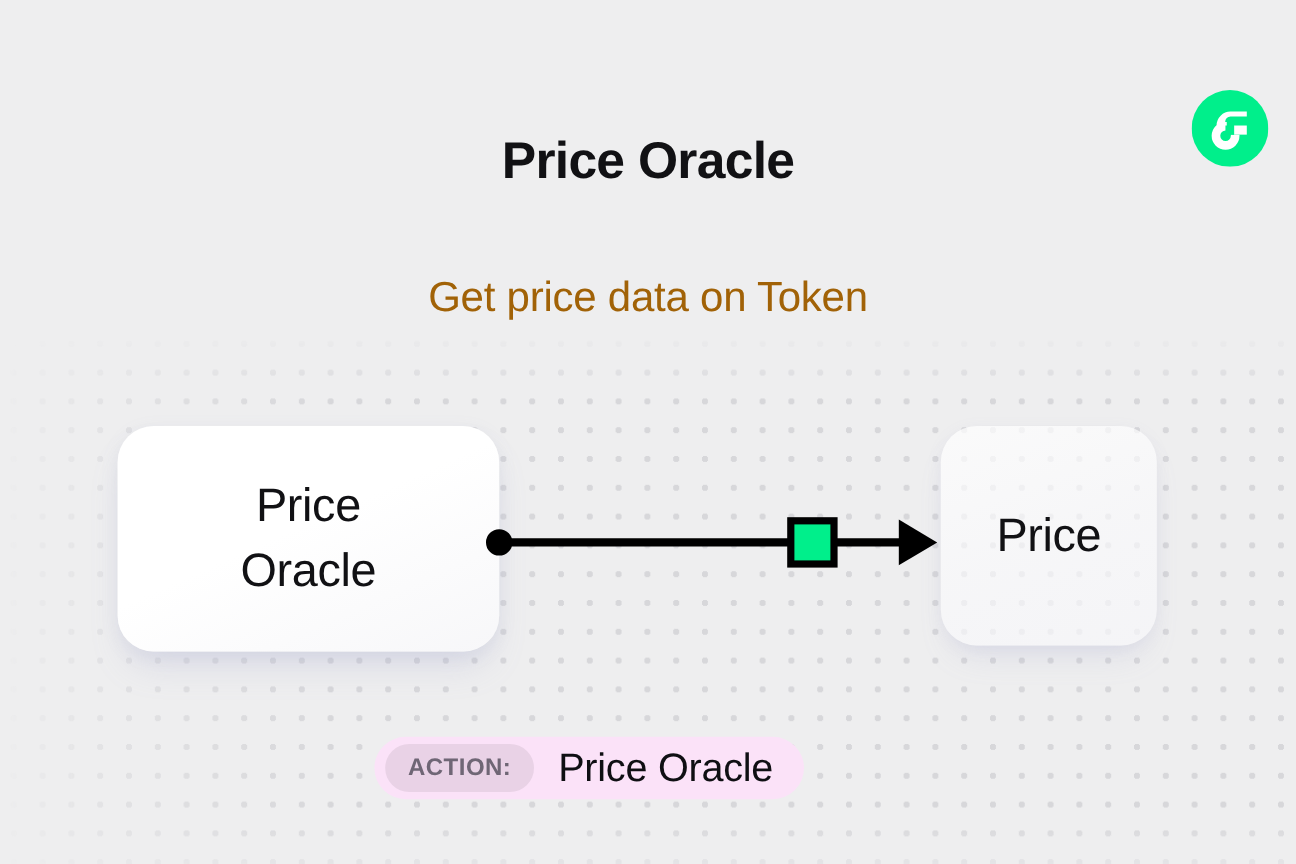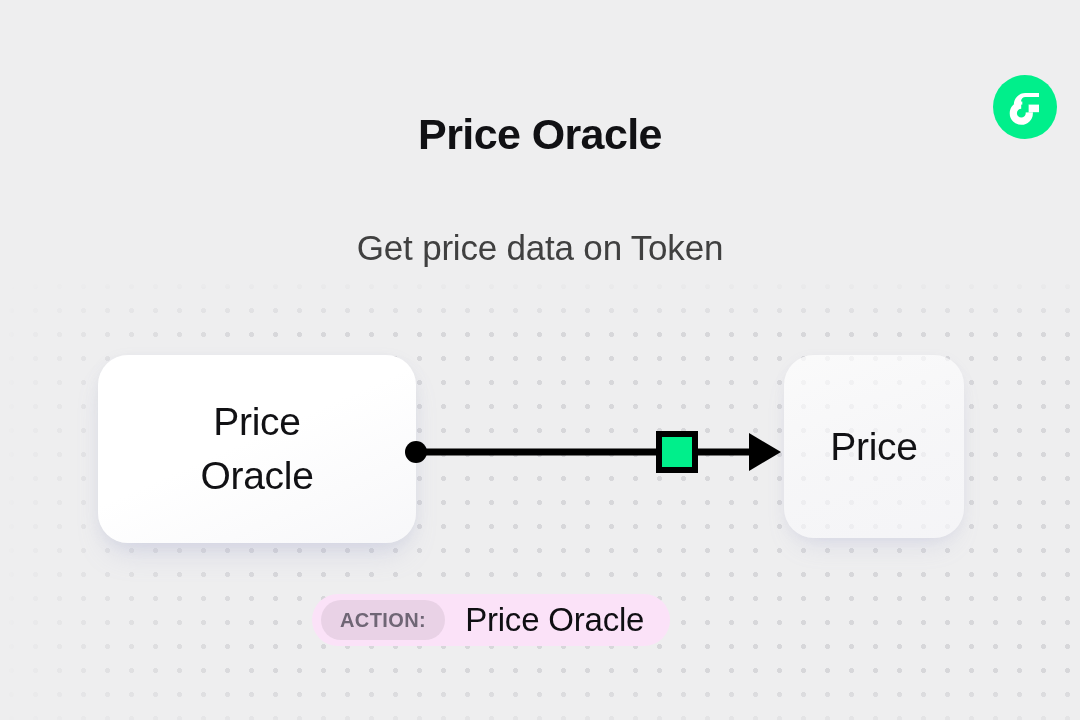--- a/index.html
+++ b/index.html
@@ -60,21 +60,21 @@
   }
   .page-subtitle {
     position: absolute;
     left: 0;
     top: 179px;
     width: 1080px;
     text-align: center;
     font-size: 35px;
     font-weight: 400;
     letter-spacing: -0.2px;
-    color: #404040;
+    color: #a16207;
     line-height: 48px;
   }
 
   
   .brand-logo {
     position: absolute;
     right: 23px;
     top: 30px;
     width: 64px;
     height: 64px;
@@ -127,21 +127,21 @@
     top: 0;
     width: 1080px;
     height: 720px;
     pointer-events: none;
   }
 
   
   .action-badge {
     position: absolute;
     left: 312px;
-    top: 549px;
+    top: 569px;
     height: 52px;
     display: flex;
     align-items: center;
     background: #fbe2f8;
     border-radius: 26px;
     padding: 0 26px 0 9px;
   }
   .action-chip {
     display: flex;
     align-items: center;

